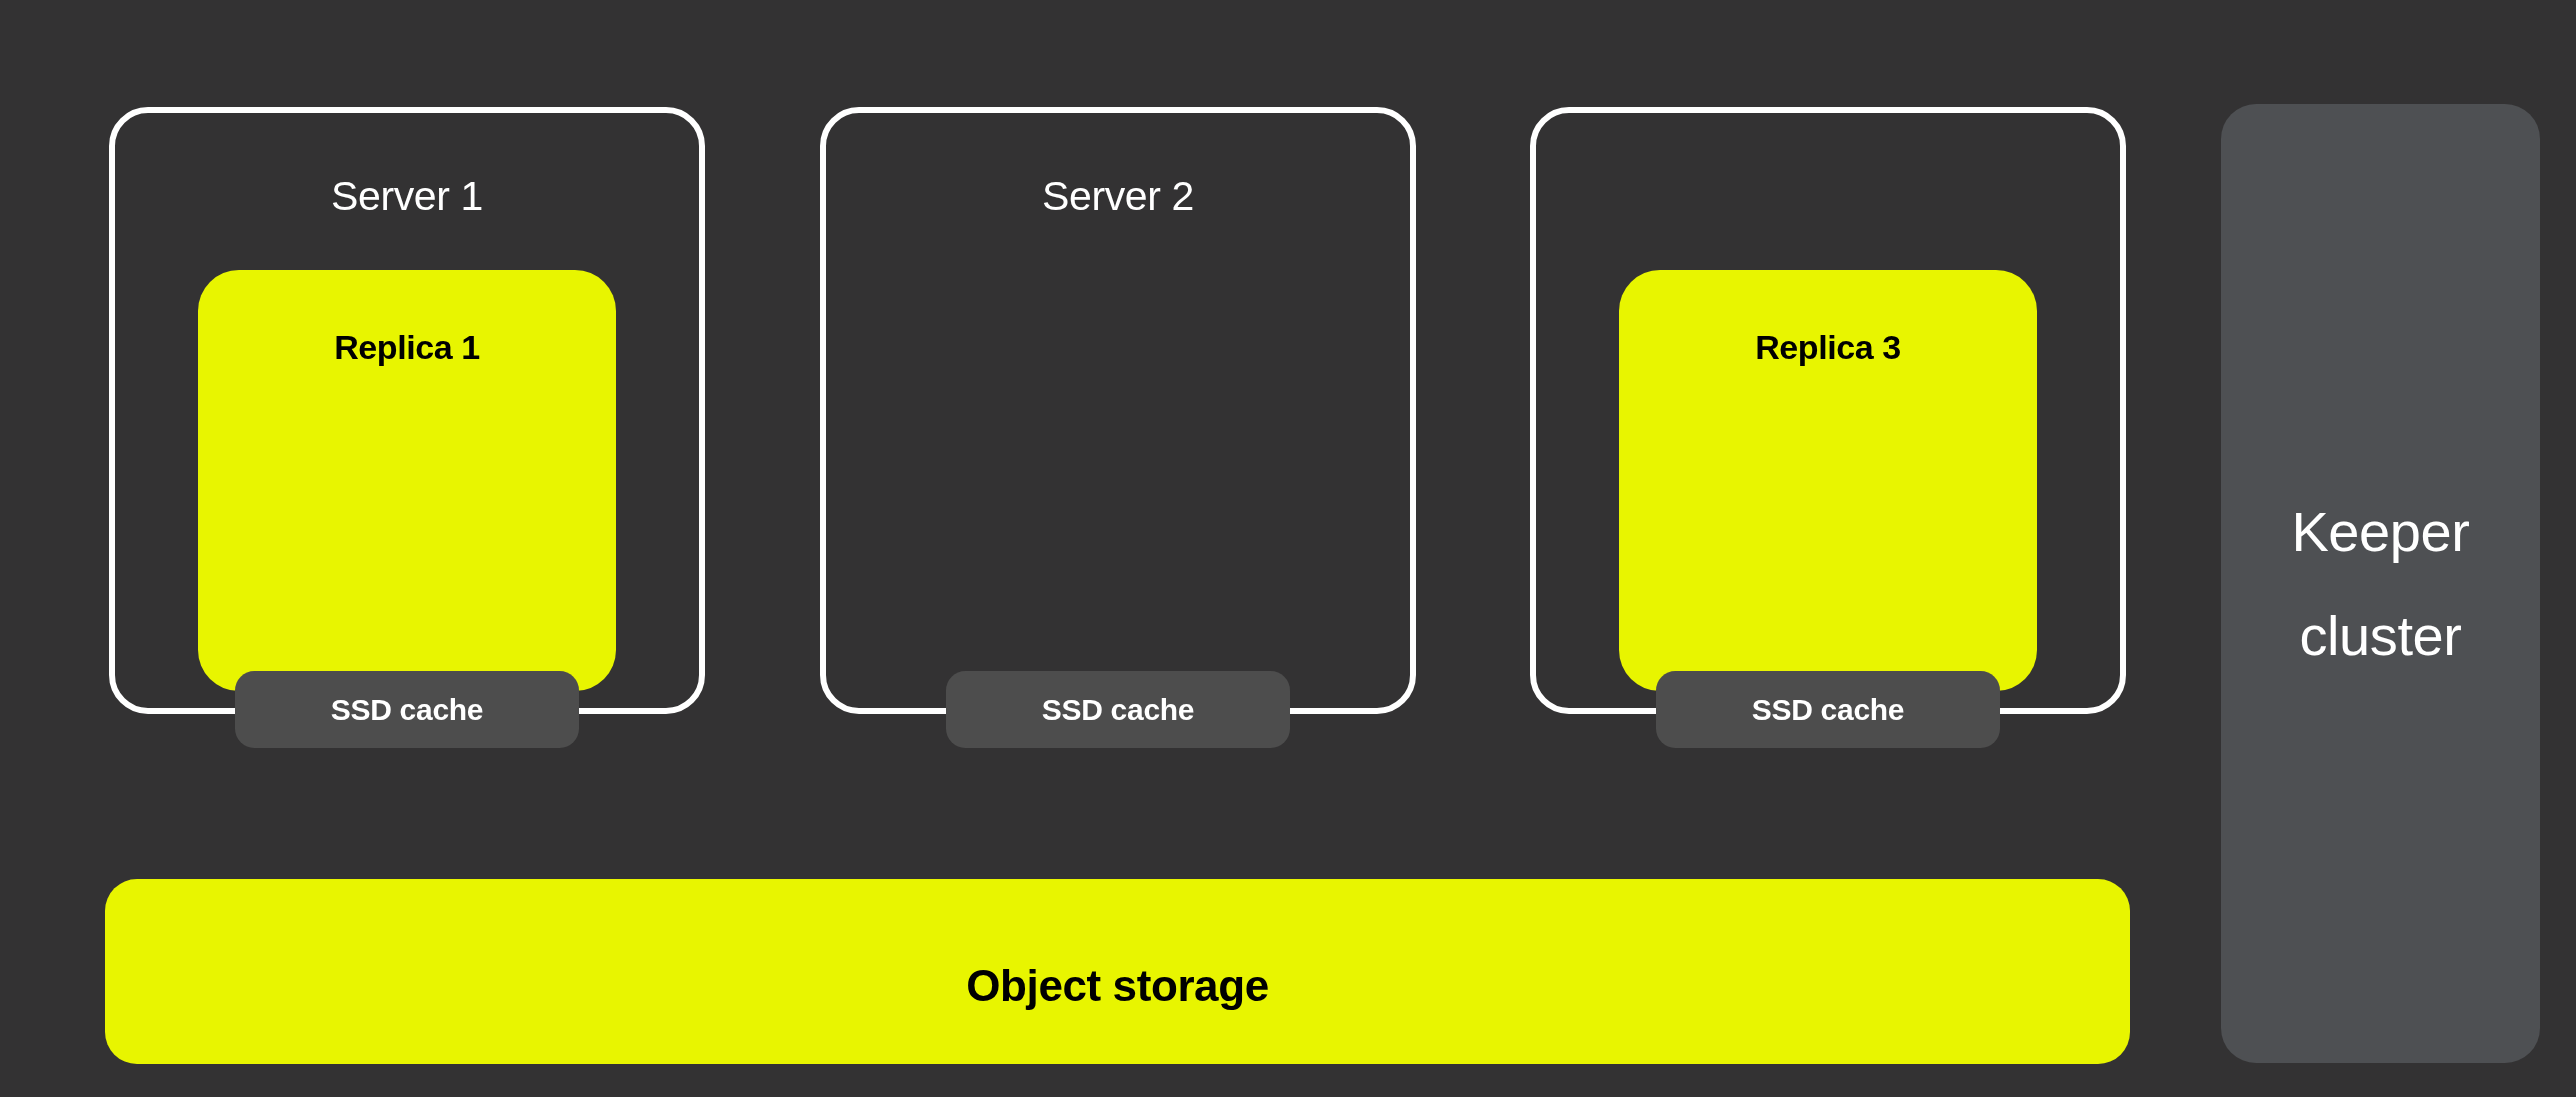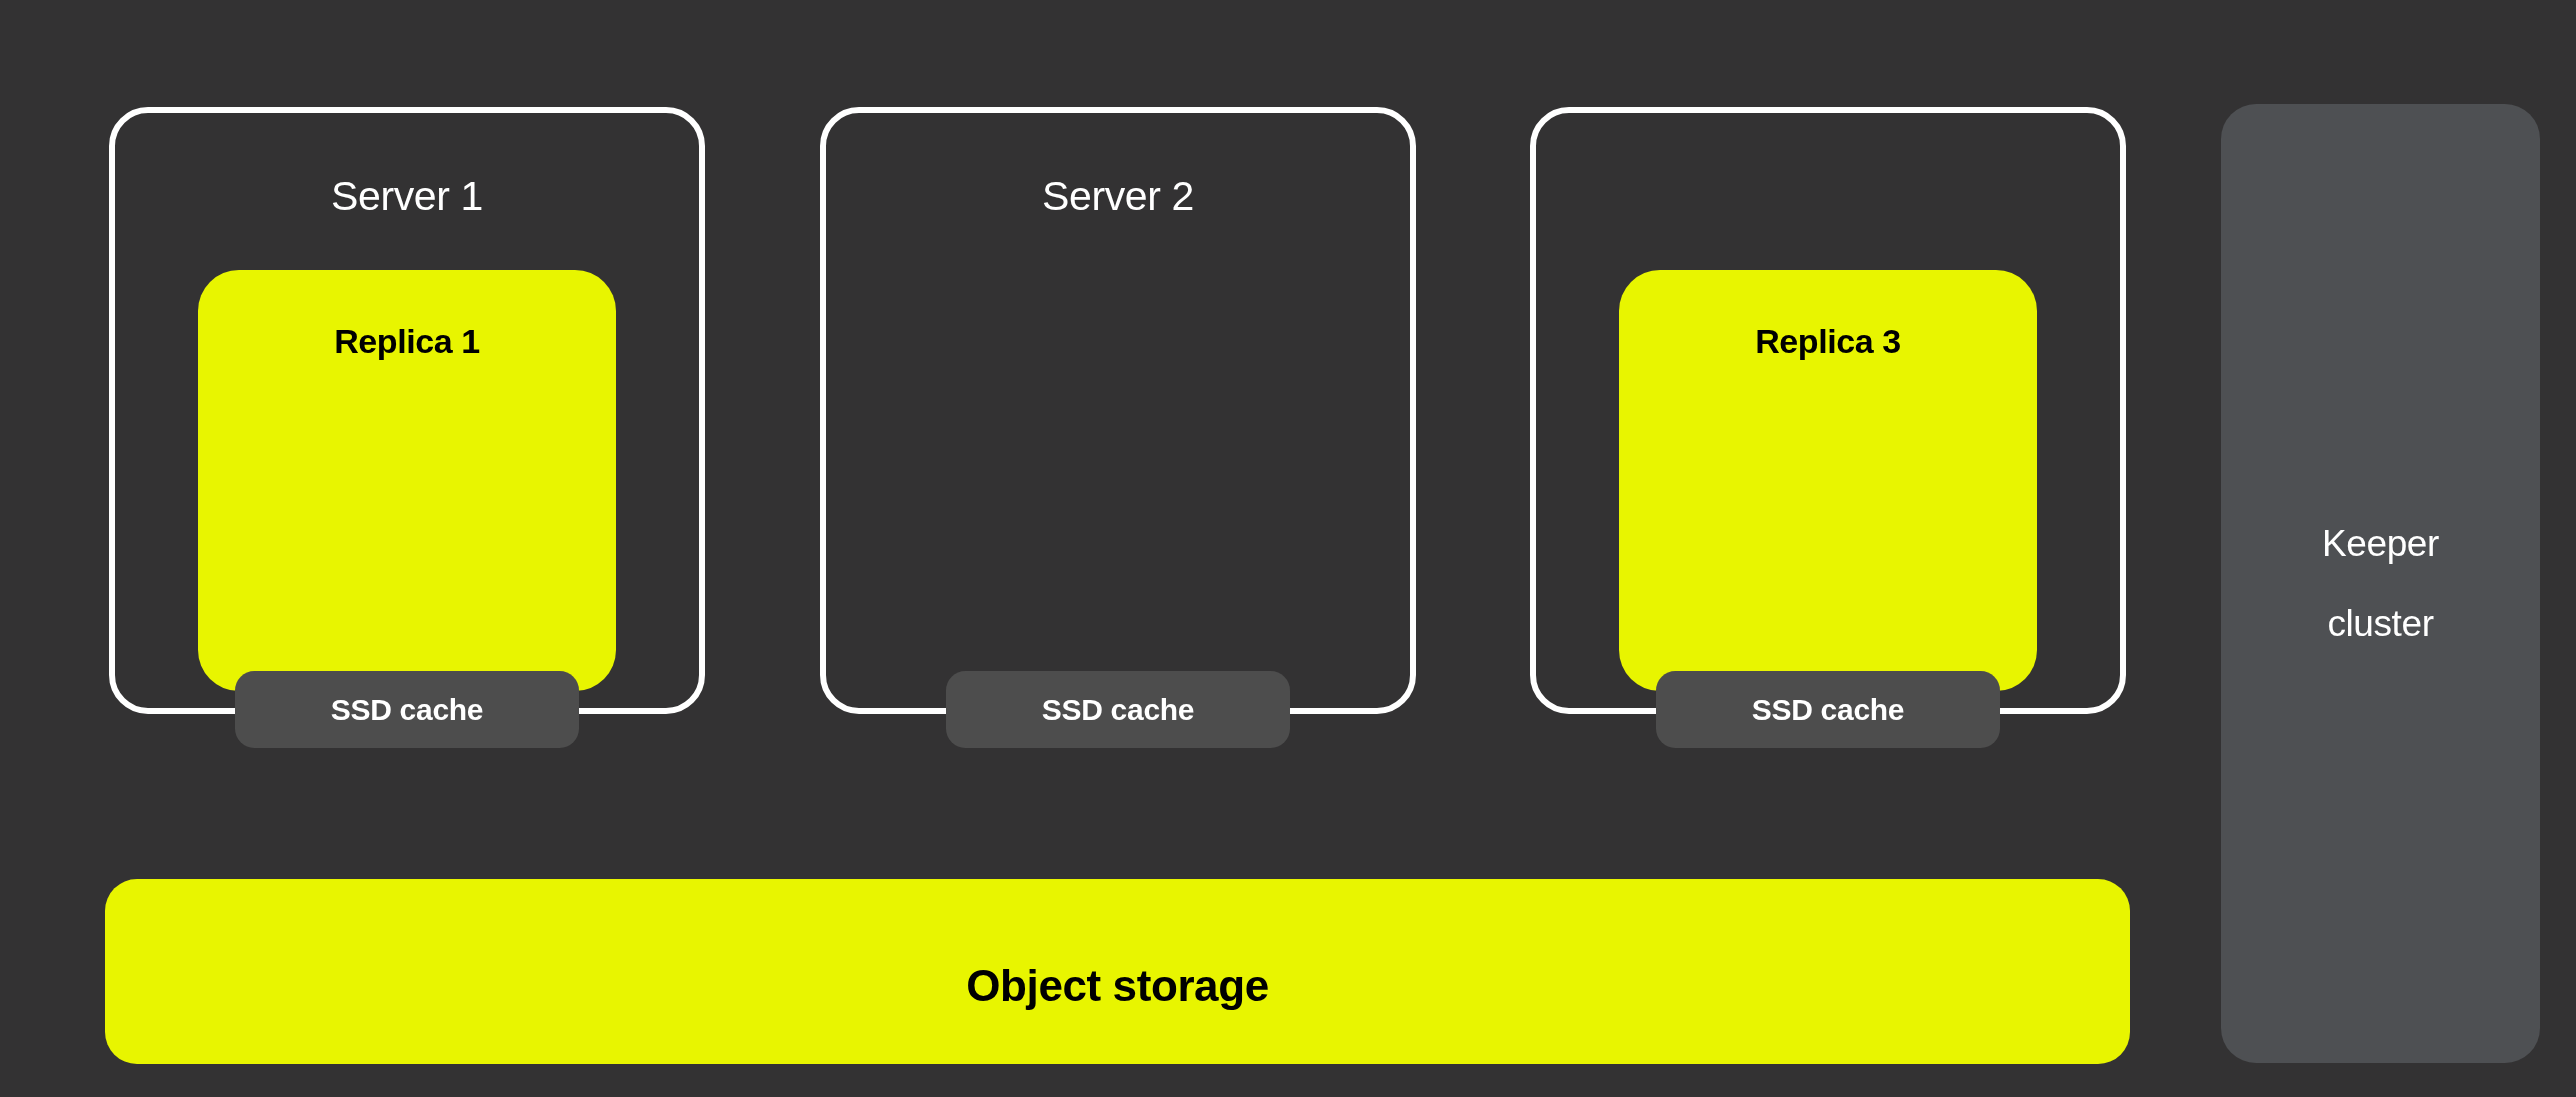--- a/index.html
+++ b/index.html
@@ -49,21 +49,21 @@
     position: absolute;
     top: 157px;
     left: 50%;
     transform: translateX(-50%);
     width: 418px; height: 421px;
     background: var(--accent-yellow);
     border-radius: 41px;
   }
   .replica-label {
     position: absolute;
-    top: 36px; left: 0; width: 100%;
+    top: 42px; left: 0; width: 100%;
     text-align: center;
     color: var(--text-dark);
     font-size: 34px;
     font-weight: 700;
     letter-spacing: -0.4px;
   }
   
   .cache-chip {
     position: absolute;
     top: 558px;
@@ -107,21 +107,21 @@
     width: 319px; height: 959px;
     background: var(--keeper-gray);
     border-radius: 35px;
     display: flex;
     flex-direction: column;
     align-items: center;
     justify-content: center;
   }
   .keeper-label {
     color: var(--text-light);
-    font-size: 37px;
+    font-size: 56px;
     font-weight: 500;
     letter-spacing: -0.4px;
     line-height: 1.28;
     text-align: center;
   }
 </style>
 </head>
 <body>
 
 <div class="canvas">

